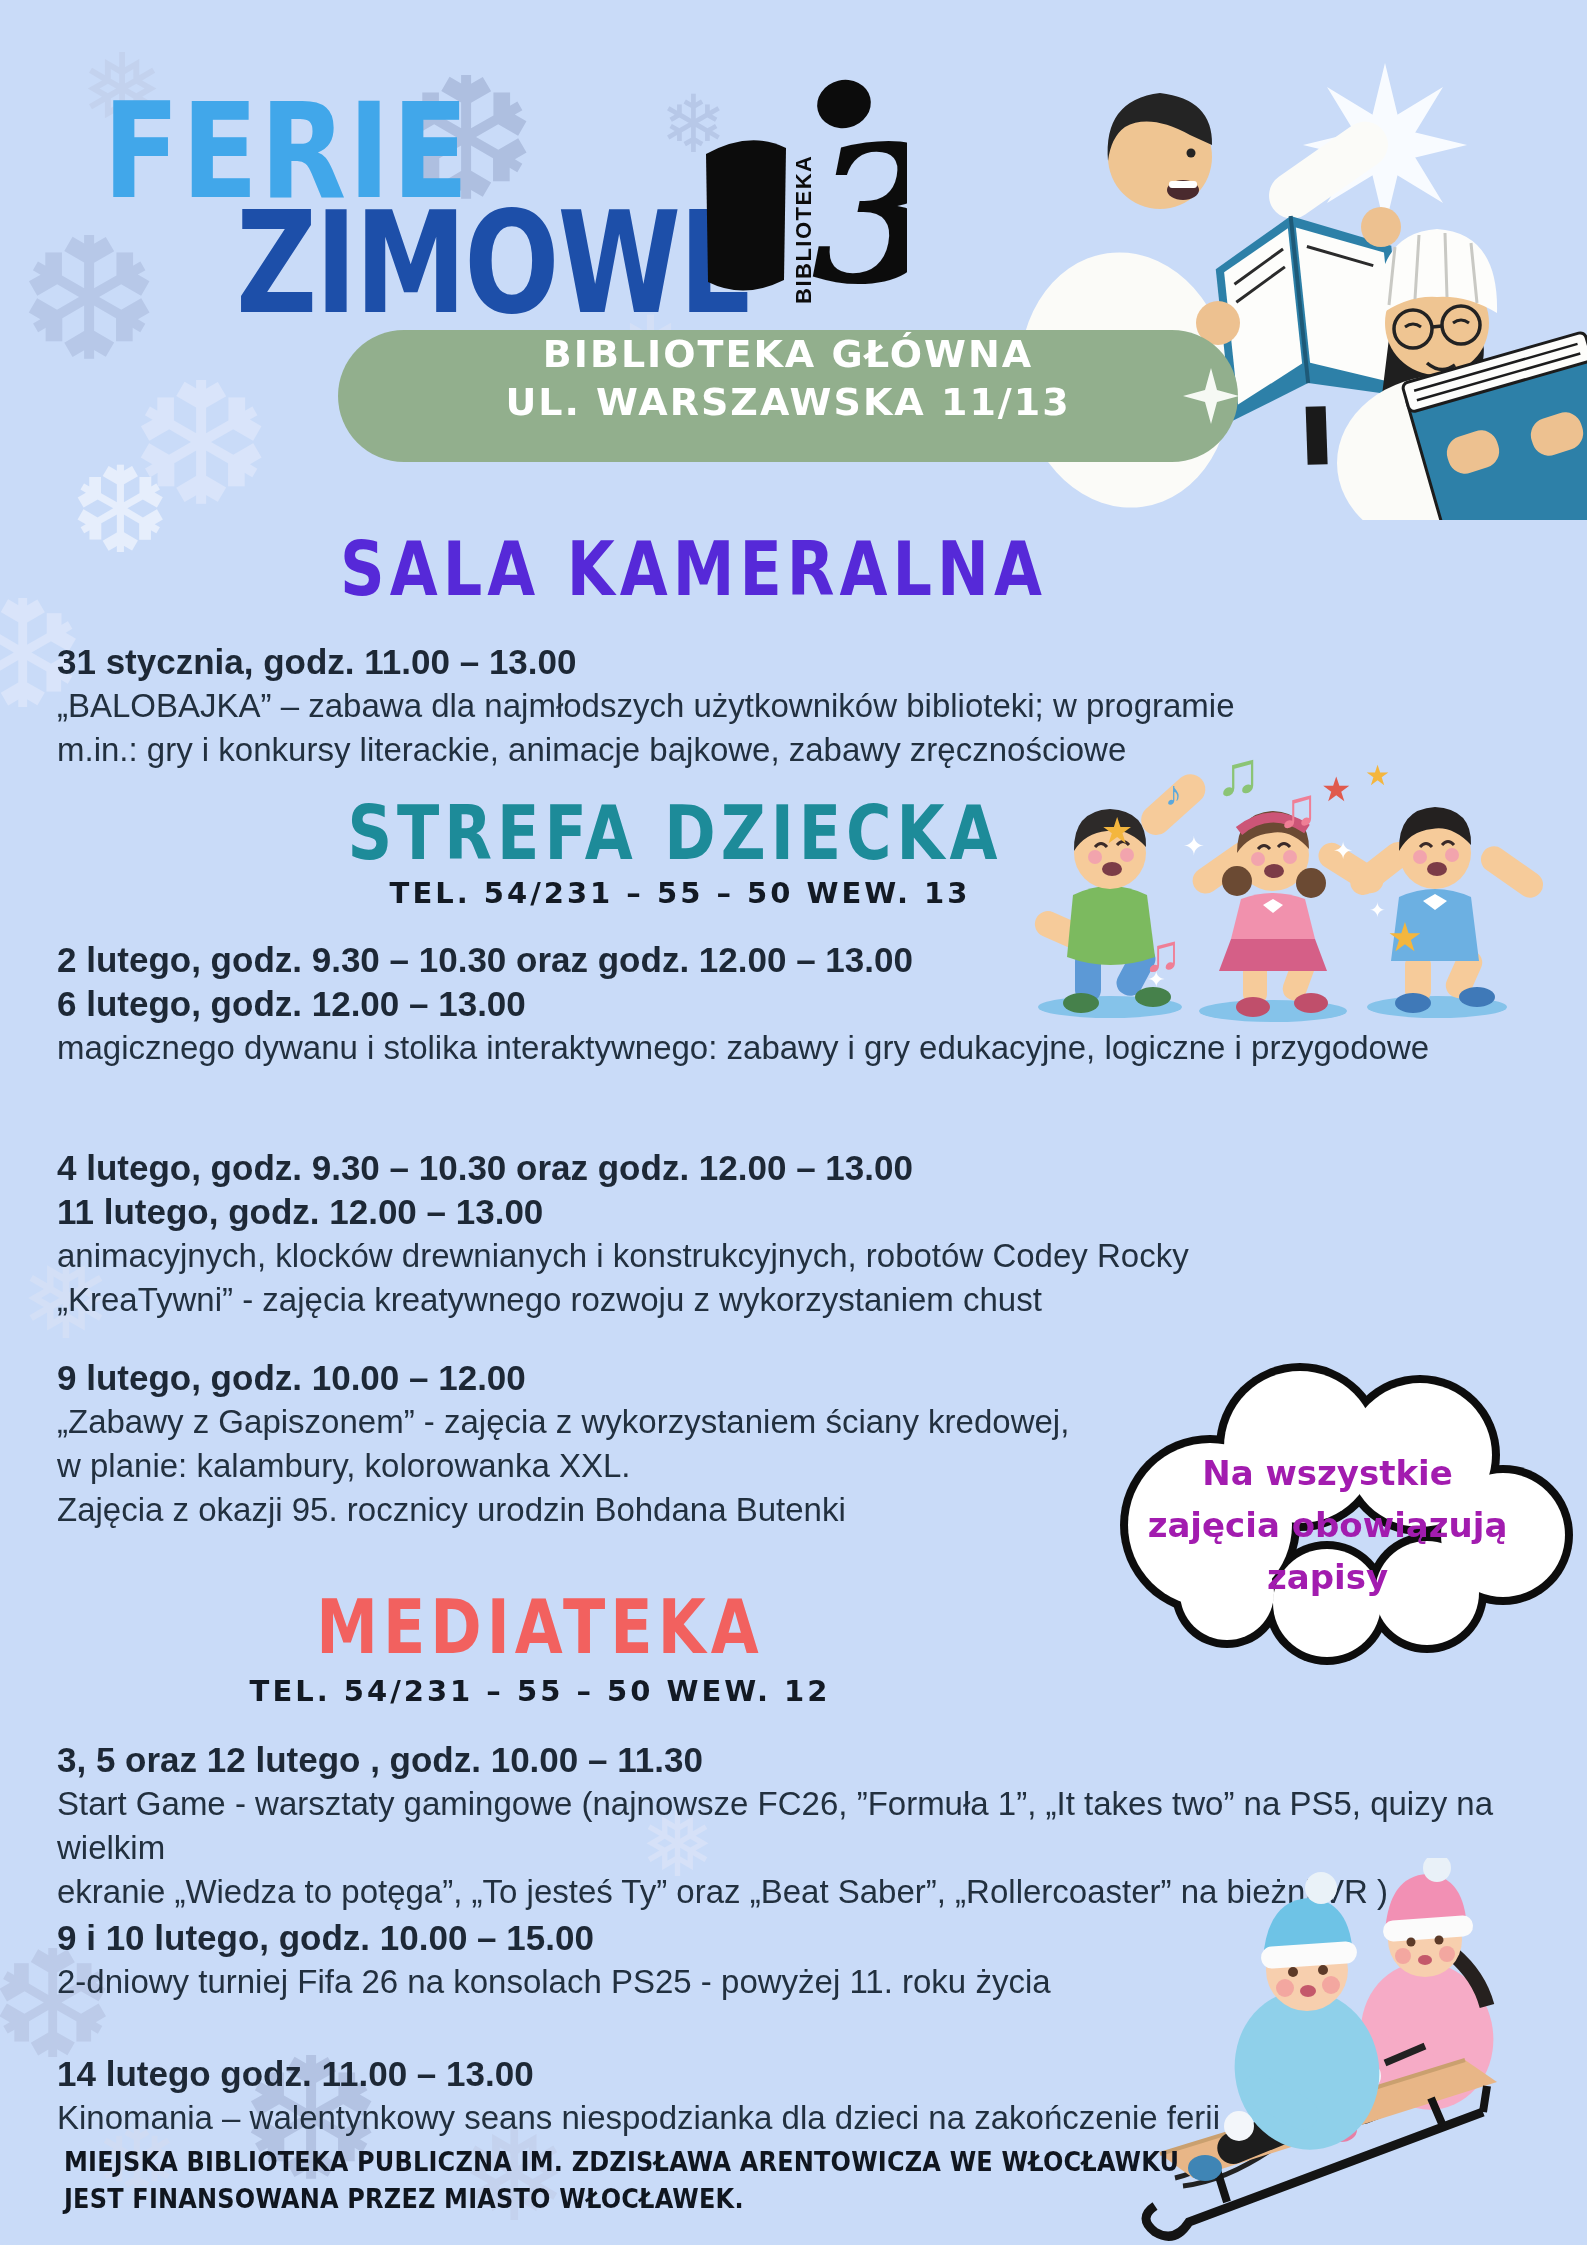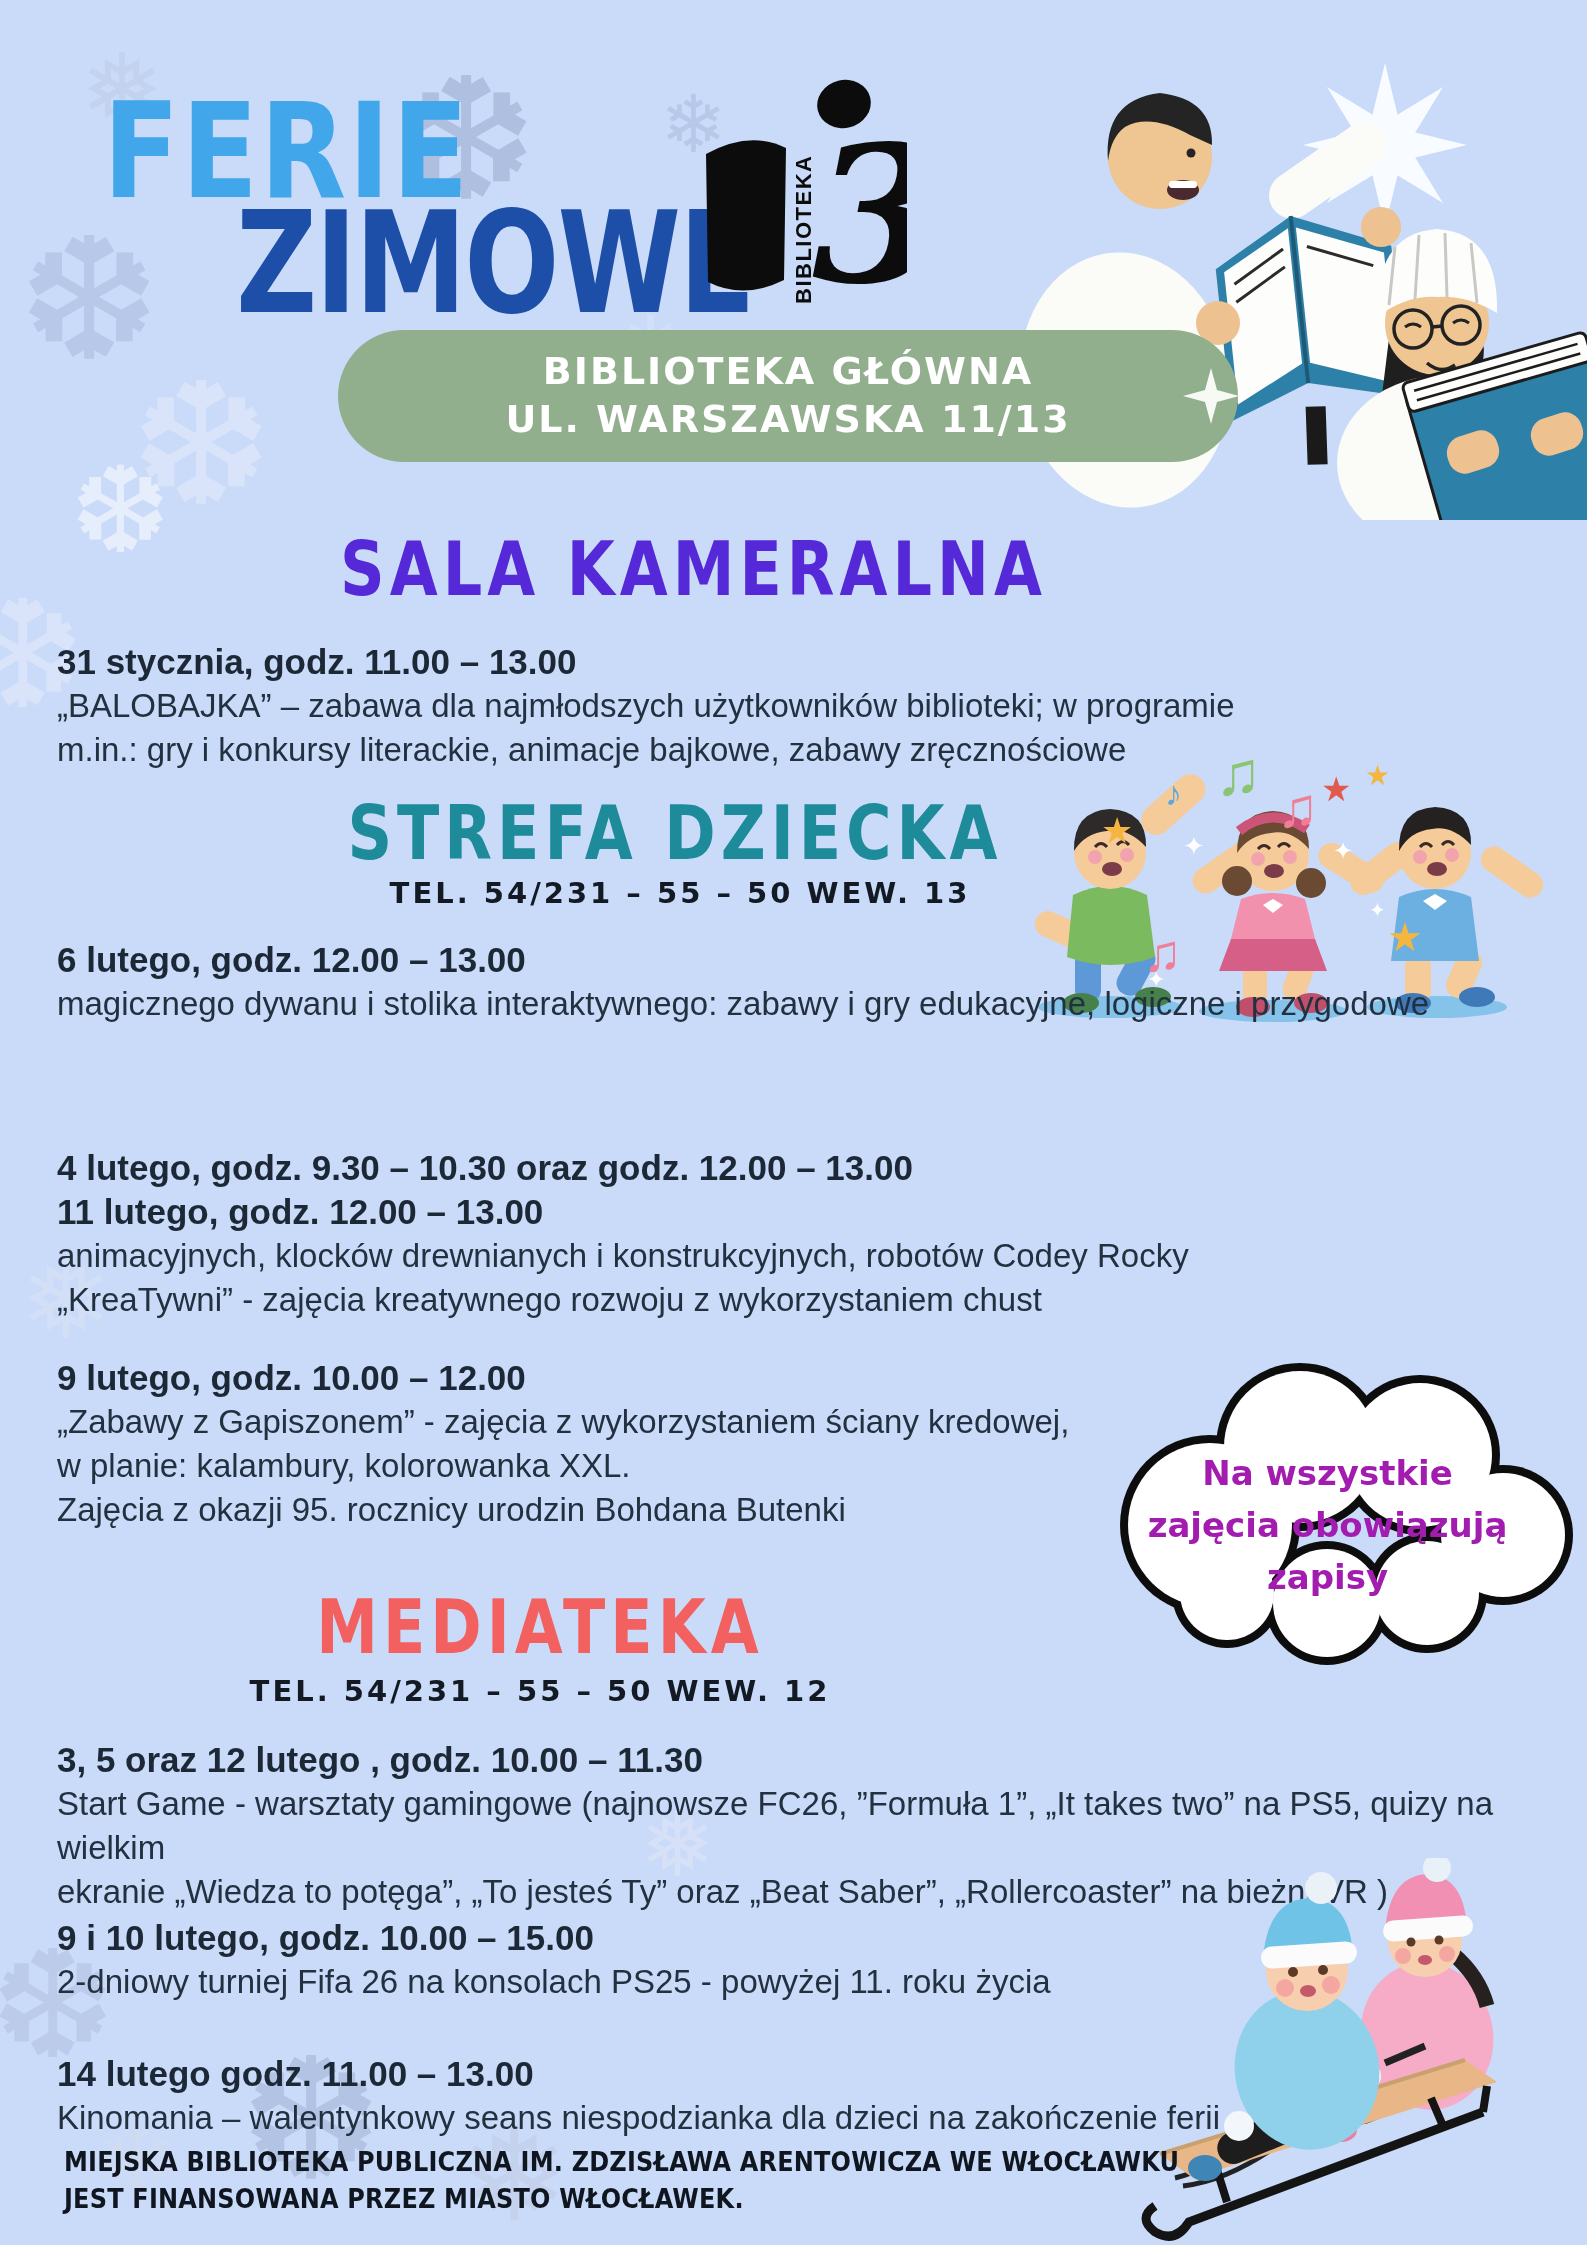--- a/index.html
+++ b/index.html
@@ -7,21 +7,21 @@
        font-family:"Liberation Sans","DejaVu Sans",sans-serif;}
   .poster{position:relative;width:1587px;height:2245px;background:#c9dbf8;overflow:hidden;}
   .snow{position:absolute;line-height:1;user-select:none;}
   .title{position:absolute;font-family:"DejaVu Sans",sans-serif;font-weight:800;
          transform-origin:top left;white-space:nowrap;}
   .t1{left:103px;top:74px;font-size:112px;color:#41a7ea;letter-spacing:2px;transform:scaleY(1.18);}
   .t2{left:236px;top:182px;font-size:112px;color:#1d4fa9;letter-spacing:-2px;transform:scaleY(1.25);}
   .pill{position:absolute;left:338px;top:330px;width:900px;height:132px;border-radius:66px;
         background:#92af8d;color:#ffffff;text-align:center;}
   .pill .pl{font-family:"DejaVu Sans",sans-serif;font-weight:700;font-size:38px;letter-spacing:2px;line-height:48px;}
-  .pill .pl:first-child{margin-top:17px;}
+  .pill .pl:first-child{}
   .sparkle{position:absolute;}
   .section-heading{position:absolute;text-align:center;font-family:"DejaVu Sans",sans-serif;
         font-weight:800;font-size:62px;letter-spacing:5px;transform:scaleY(1.22);
         transform-origin:top center;white-space:nowrap;}
   .h-sala{left:340px;width:700px;top:524px;color:#5629d8;}
   .h-strefa{left:325px;width:700px;top:788px;color:#1d8b99;}
   .h-media{left:190px;width:700px;top:1582px;color:#f2615f;}
   .tel{position:absolute;text-align:center;font-family:"DejaVu Sans",sans-serif;font-weight:700;
        font-size:29px;letter-spacing:3px;color:#131a24;white-space:nowrap;}
   .tel13{left:330px;width:700px;top:876px;}
@@ -195,20 +195,21 @@
     <text x="306" y="66" font-size="34" fill="#e05a4e">★</text>
     <text x="350" y="50" font-size="28" fill="#f4b63e">★</text>
     <text x="372" y="216" font-size="40" fill="#f4b63e">★</text>
     <text x="168" y="120" font-size="26" fill="#ffffff">✦</text>
     <text x="318" y="124" font-size="24" fill="#ffffff">✦</text>
     <text x="132" y="252" font-size="22" fill="#ffffff">✦</text>
     <text x="354" y="182" font-size="20" fill="#ffffff">✦</text>
   </svg>
 
   <div class="event e2">
+    <div class="date">2 lutego, godz. 9.30 – 10.30 oraz godz. 12.00 – 13.00</div>
     <div class="date">6 lutego, godz. 12.00 – 13.00</div>
     <div class="desc">magicznego dywanu i stolika interaktywnego: zabawy i gry edukacyjne, logiczne i przygodowe</div>
   </div>
 
   <div class="event e3">
     <div class="date">4 lutego, godz. 9.30 – 10.30 oraz godz. 12.00 – 13.00</div>
     <div class="date">11 lutego, godz. 12.00 – 13.00</div>
     <div class="desc">animacyjnych, klocków drewnianych i konstrukcyjnych, robotów Codey Rocky</div>
     <div class="desc">„KreaTywni” - zajęcia kreatywnego rozwoju z wykorzystaniem chust</div>
   </div>

